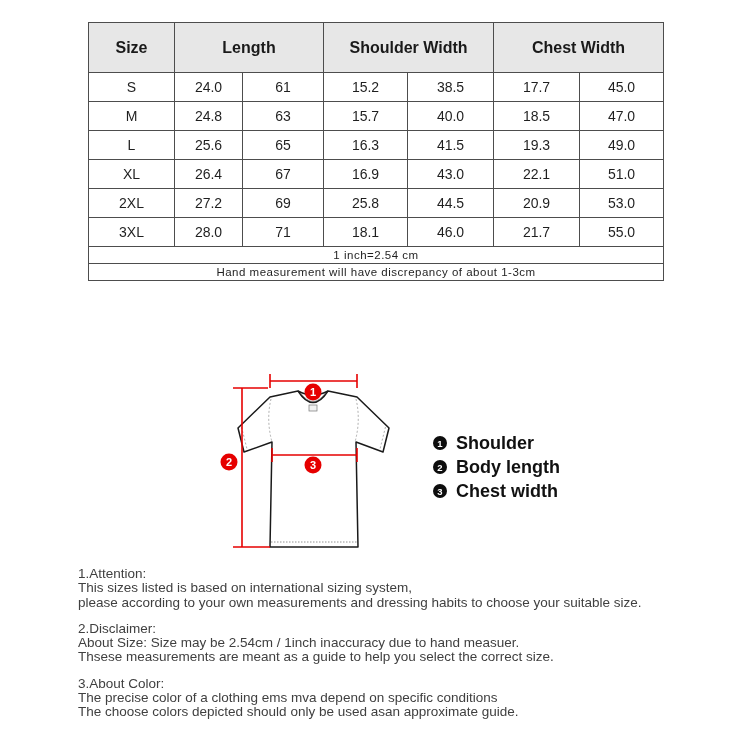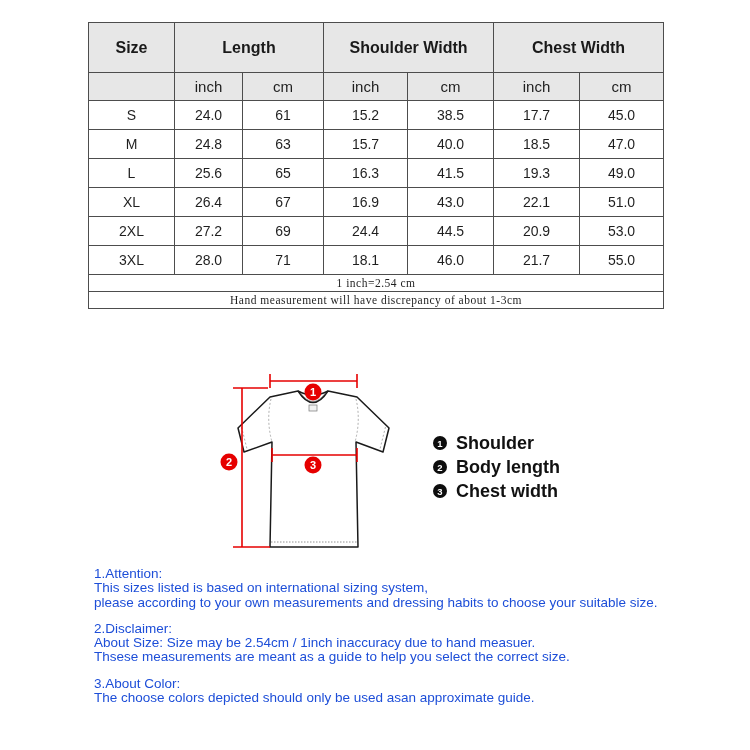--- a/index.html
+++ b/index.html
@@ -8,35 +8,35 @@
 
   
   table.size-table{position:absolute;left:88px;top:22px;width:575px;
         border-collapse:collapse;table-layout:fixed;}
   .size-table th,.size-table td{border:1px solid #4d4d4d;text-align:center;
         vertical-align:middle;padding:0;overflow:hidden;white-space:nowrap;}
   .size-table th.group{height:49px;background:#e7e7e7;font-size:16px;
         font-weight:bold;color:#1a1a1a;text-align:center;}
   .size-table tr.subhead td{height:27px;background:#e7e7e7;font-size:15px;}
   .size-table tr.datarow td{height:28px;font-size:14px;}
-  .size-table tr.footrow td{height:16px;font-family:Liberation Serif, serif;
+  .size-table tr.footrow td{height:16px;font-family:Liberation Sans, sans-serif;
         font-size:11.5px;letter-spacing:0.5px;}
 
   
   .diagram-svg{position:absolute;left:210px;top:368px;}
   .legend{position:absolute;left:433px;top:431px;}
   .legend-row{display:flex;align-items:center;height:24px;}
   .legend-dot{display:inline-flex;width:14px;height:14px;border-radius:50%;
         background:#0d0d0d;color:#fff;font-size:9.5px;font-weight:bold;
         align-items:center;justify-content:center;margin-right:9px;flex:0 0 auto;}
   .legend-label{font-size:18px;font-weight:600;color:#111;}
 
   
   .notes{position:absolute;left:78px;top:567px;width:620px;
-        font-size:13.5px;line-height:14.3px;color:#1d4ed8;margin-left:16px;}
+        font-size:13.5px;line-height:14.3px;color:#404040;}
   .note-section{margin-bottom:12px;}
 </style>
 </head>
 <body>
 
 <div class="canvas">
 
   <table class="size-table">
     <colgroup>
       <col style="width:86px">
@@ -47,29 +47,20 @@
         <col style="width:86px">
       <col style="width:84px">
     </colgroup>
     <tbody>
         <tr>
       <th class="group">Size</th>
       <th class="group" colspan="2">Length</th>
       <th class="group" colspan="2">Shoulder Width</th>
       <th class="group" colspan="2">Chest Width</th>
     </tr>
-    <tr class="subhead">
-      <td></td>
-      <td>inch</td>
-      <td>cm</td>
-      <td>inch</td>
-      <td>cm</td>
-      <td>inch</td>
-      <td>cm</td>
-    </tr>
 
     <tr class="datarow">
       <td>S</td>
       <td>24.0</td>
       <td>61</td>
       <td>15.2</td>
       <td>38.5</td>
       <td>17.7</td>
       <td>45.0</td>
     </tr>
@@ -97,21 +88,21 @@
       <td>67</td>
       <td>16.9</td>
       <td>43.0</td>
       <td>22.1</td>
       <td>51.0</td>
     </tr>
     <tr class="datarow">
       <td>2XL</td>
       <td>27.2</td>
       <td>69</td>
-      <td>24.4</td>
+      <td>25.8</td>
       <td>44.5</td>
       <td>20.9</td>
       <td>53.0</td>
     </tr>
     <tr class="datarow">
       <td>3XL</td>
       <td>28.0</td>
       <td>71</td>
       <td>18.1</td>
       <td>46.0</td>
@@ -195,17 +186,18 @@
       <div>This sizes listed is based on international sizing system,</div>
       <div>please according to your own measurements and dressing habits to choose your suitable size.</div>
     </div>
     <div class="note-section">
       <div>2.Disclaimer:</div>
       <div>About Size: Size may be 2.54cm / 1inch inaccuracy due to hand measuer.</div>
       <div>Thsese measurements are meant as a guide to help you select the correct size.</div>
     </div>
     <div class="note-section">
       <div>3.About Color:</div>
+      <div>The precise color of a clothing ems mva depend on specific conditions</div>
       <div>The choose colors depicted should only be used asan approximate guide.</div>
     </div>
   </div>
 
 </div>
 
 </body></html>

